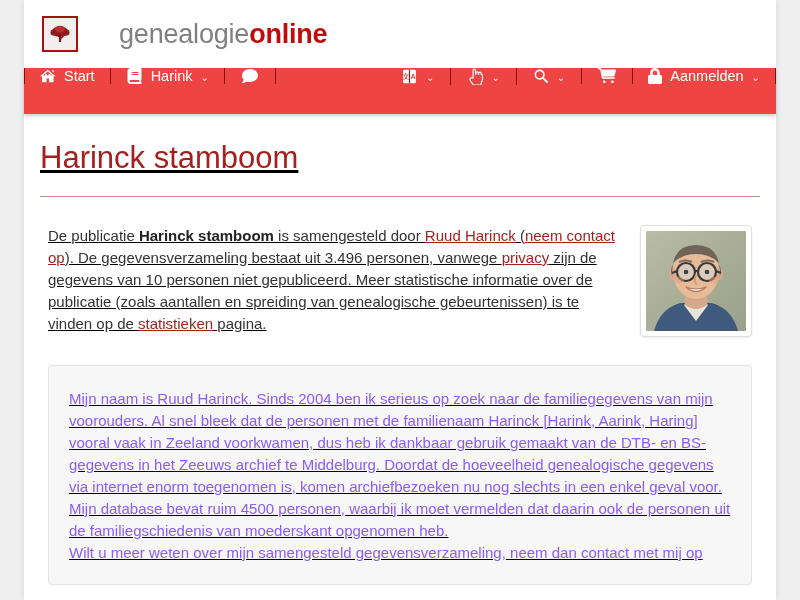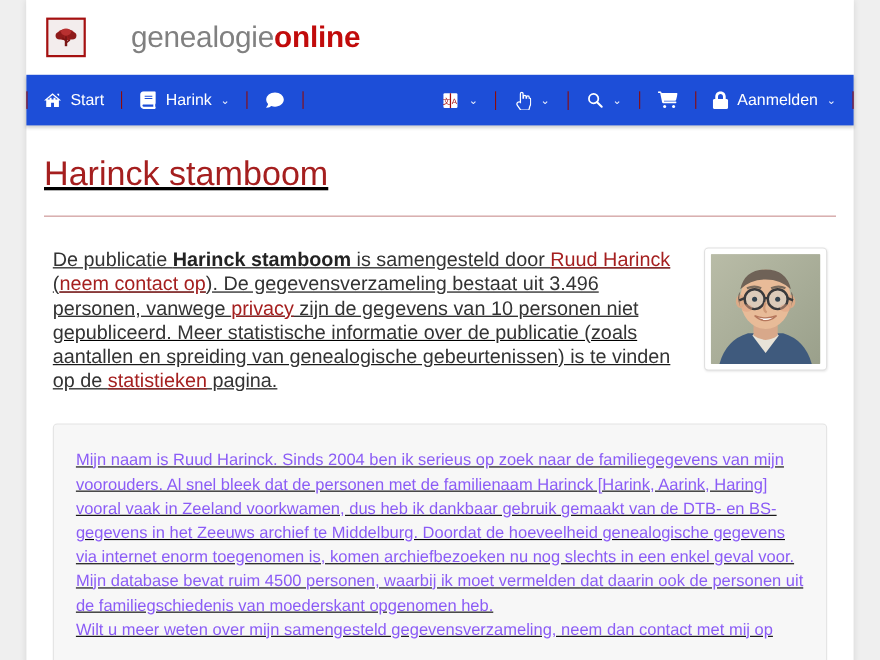--- a/index.html
+++ b/index.html
@@ -49,23 +49,23 @@
     font-size: 27px;
     letter-spacing: -0.2px;
     white-space: nowrap;
   }
   .brand-text .b-gen { color: #808080; }
   .brand-text .b-on { color: #c10b0b; font-weight: bold; }
 
   
   .navbar {
     display: flex;
-    align-items: center;
+    align-items: flex-start;
     height: 46px;
-    background: #1d4ed8;
+    background: #ef4444;
     color: #ffffff;
     box-shadow: 0 2px 3px rgba(0,0,0,0.18);
   }
   .nav-item {
     display: flex;
     align-items: center;
     gap: 8px;
     padding: 0 15px;
     font-size: 14.5px;
     color: #ffffff;
@@ -108,21 +108,21 @@
 
   
   .intro {
     display: flex;
     align-items: flex-start;
     gap: 18px;
     padding: 0 8px 0 8px;
   }
   .intro-text {
     flex: 1 1 auto;
-    font-size: 18px;
+    font-size: 15px;
     line-height: 22px;
     color: #333333;
     max-width: 600px;
   }
   .intro-text b { color: #222222; font-weight: bold; }
   a.lnk {
     color: #a51f1f;
     text-decoration: underline;
     cursor: pointer;
   }

